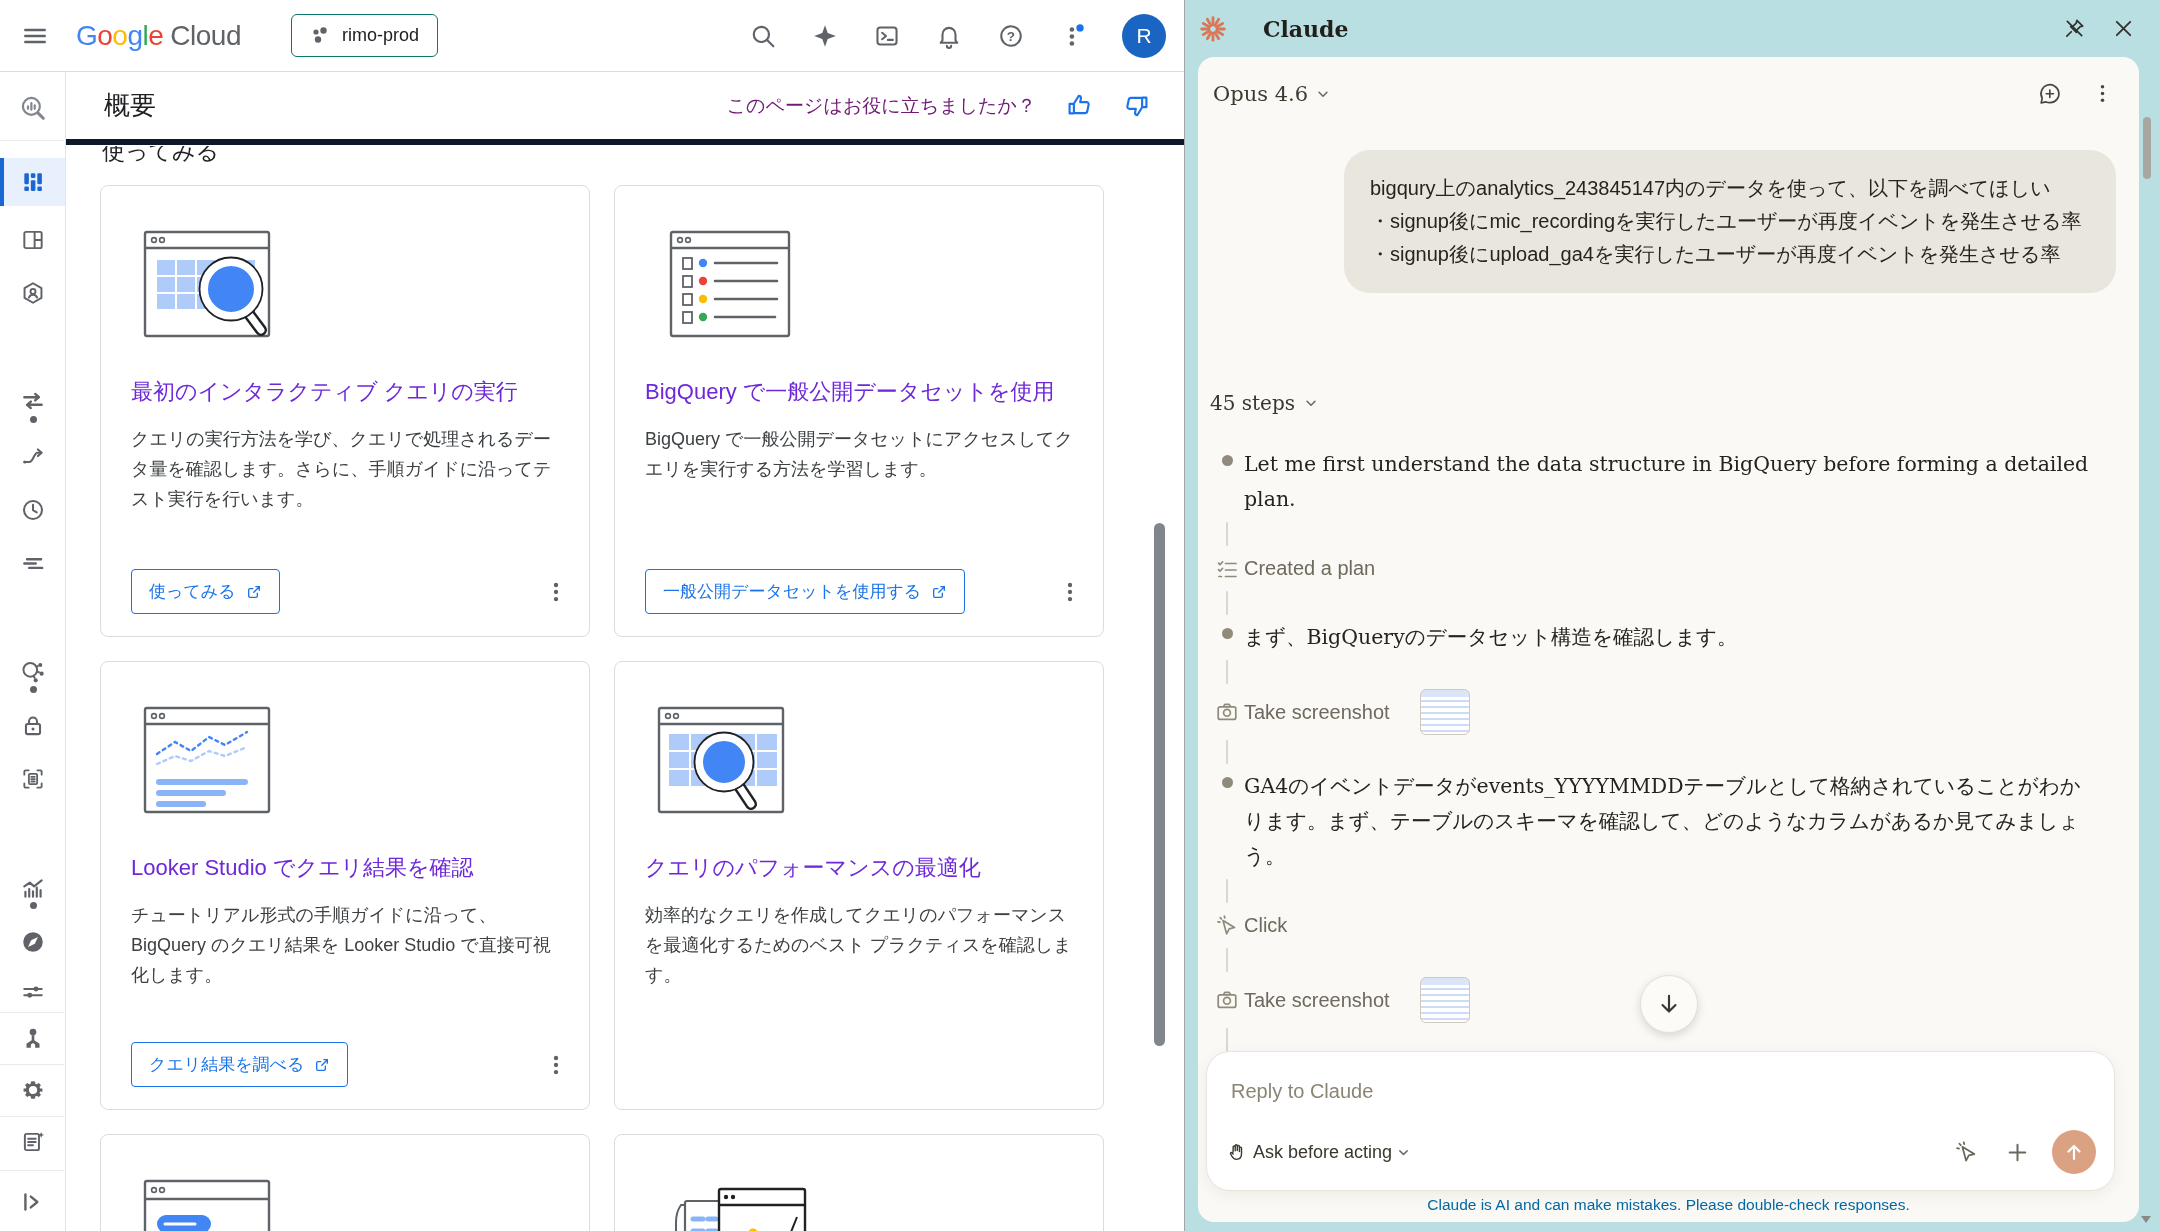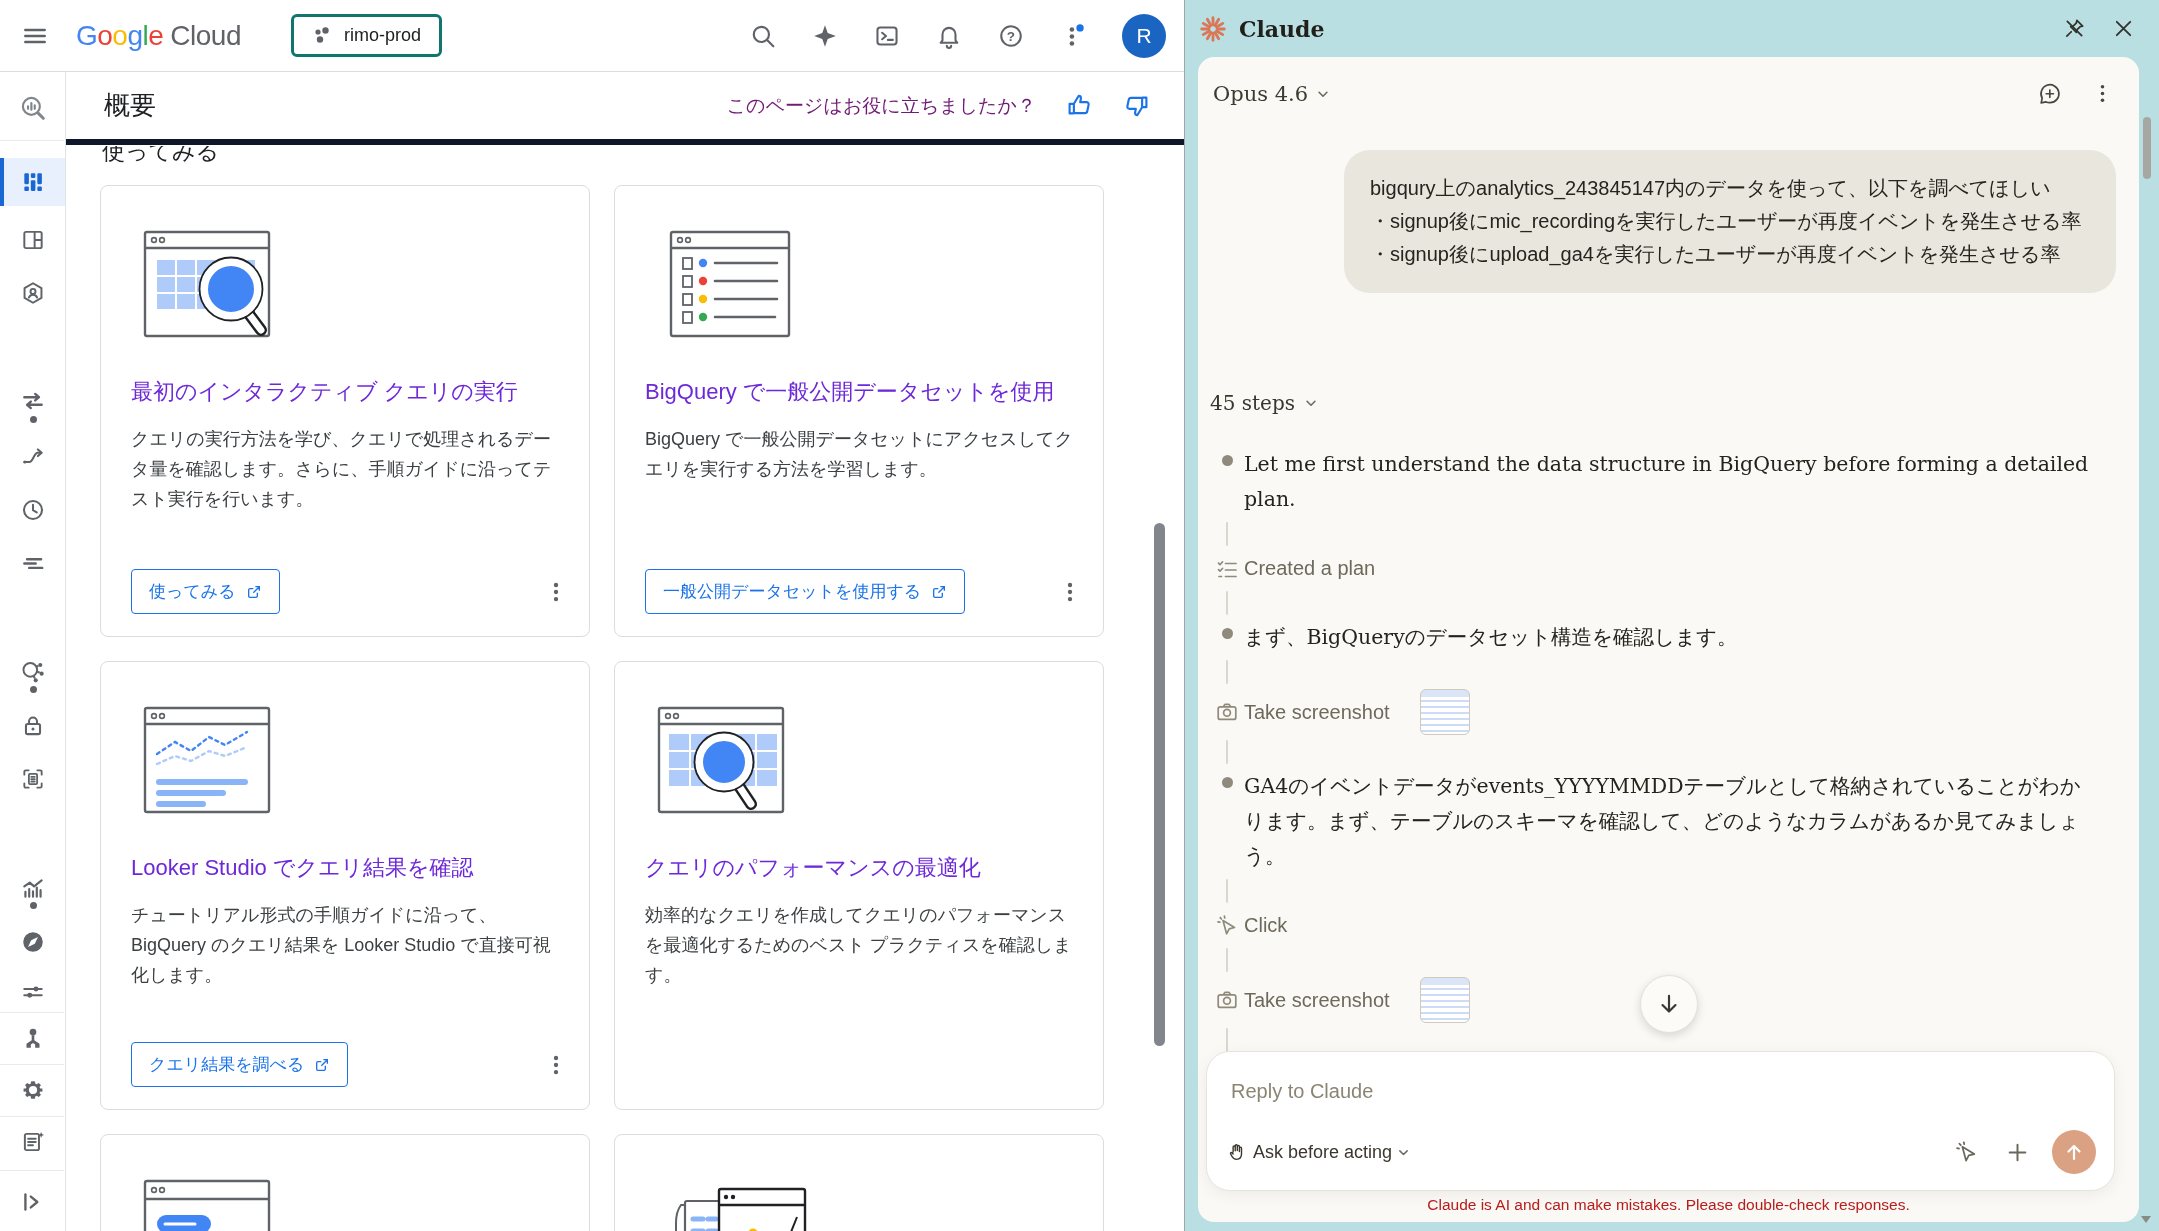--- a/index.html
+++ b/index.html
@@ -8,21 +8,21 @@
   #app { position:relative; width:2159px; height:1231px; }
 
   
   .gcp { position:absolute; left:0; top:0; width:1184px; height:1231px; background:#fff; }
   .topbar { position:absolute; left:0; top:0; width:1184px; height:72px; background:#fff;
     border-bottom:1px solid #dadce0; display:flex; align-items:center; z-index:5; }
   .hamburger { margin-left:20px; width:30px; height:30px; display:flex; align-items:center; justify-content:center; cursor:pointer; }
   .gc-logo { margin-left:26px; font-size:28px; letter-spacing:-.5px; display:flex; align-items:baseline; }
   .gc-logo .cloud { color:#5f6368; margin-left:7px; }
   .l-b{color:#4285F4}.l-r{color:#EA4335}.l-y{color:#FBBC04}.l-g{color:#34A853}
-  .project-btn { margin-left:50px; height:43px; border:3px solid #0f766e; border-radius:6px;
+  .project-btn { margin-left:50px; height:43px; border:1px solid #0f766e; border-radius:6px;
     display:flex; align-items:center; gap:12px; padding:0 18px; font-size:18px; color:#202124; cursor:pointer; }
   .topbar-right { margin-left:auto; margin-right:18px; display:flex; align-items:center; gap:36px; }
   .tb-ico { width:26px; height:26px; color:#5f6368; position:relative; cursor:pointer; }
   .avatar { width:44px; height:44px; border-radius:50%; background:#1a64c2; color:#fff;
     display:flex; align-items:center; justify-content:center; font-size:21px; cursor:pointer; }
 
   .sidebar { position:absolute; left:0; top:72px; width:66px; bottom:0; background:#fff;
     border-right:1px solid #e0e3e7; z-index:4; }
   .sb-ico { position:absolute; left:20px; width:26px; height:26px; color:#5f6368; cursor:pointer; }
   .sb-dot { position:absolute; left:30px; width:7px; height:7px; border-radius:50%; background:#5f6368; }
@@ -54,21 +54,21 @@
     background:#fff; color:#1a73e8; font-size:17px; font-weight:500; padding:10px 17px; cursor:pointer;
     font-family:"Liberation Sans", sans-serif; }
   .gbtn svg { width:16px; height:16px; }
   .kebab { width:26px; height:26px; color:#5f6368; cursor:pointer; }
   .gcp-scroll { position:absolute; left:1154px; top:523px; width:11px; height:523px;
     background:#80868b; border-radius:6px; z-index:6; cursor:pointer; }
 
   
   .claude { position:absolute; left:1184px; top:0; width:975px; height:1231px; background:#b9dfe3;
     border-left:1px solid #a2a6a8; }
-  .cl-header { height:57px; display:flex; align-items:center; padding:0 24px 0 14px; }
+  .cl-header { height:57px; display:flex; align-items:center; padding:0 24px 0 14px;gap:24px; }
   .cl-logo { width:28px; height:28px; }
   .cl-title { margin-left:12px; font-family:"DejaVu Serif", serif; font-size:22px; font-weight:700; color:#211f1a; }
   .cl-header-right { margin-left:auto; display:flex; align-items:center; gap:26px; }
   .cl-hico { width:23px; height:23px; color:#33312c; cursor:pointer; }
 
   .cl-card { position:absolute; left:13px; top:57px; width:941px; height:1165px; background:#faf9f5;
     border-radius:16px; overflow:hidden; }
   .model-row { position:absolute; top:24px; left:15px; right:24px; display:flex; align-items:center; }
   .model-name { font-family:"DejaVu Serif", serif; font-size:21px; color:#3d3a30; display:flex;
     align-items:center; gap:8px; cursor:pointer; }
@@ -113,21 +113,21 @@
   .mode-sel { display:flex; align-items:center; gap:5px; color:#3b372c; font-size:18px; cursor:pointer; }
   .mode-sel svg.hand { width:21px; height:21px; }
   .mode-sel svg.chev { width:13px; height:13px; color:#6e695c; }
   .composer-bottom .spacer { flex:1; }
   .comp-ico { width:25px; height:25px; color:#6b675c; cursor:pointer; margin-left:26px; }
   .send-btn { width:44px; height:44px; border-radius:50%; background:#dba183; border:none; margin-left:22px;
     display:flex; align-items:center; justify-content:center; cursor:pointer; }
   .send-btn svg { width:22px; height:22px; color:#fff; }
 
   .disclaimer { position:absolute; left:0; right:0; bottom:8px; text-align:center; font-size:15.5px;
-    color:#b91c1c; }
+    color:#0369a1; }
   .cl-scroll { position:absolute; right:8px; top:117px; width:8px; height:62px; background:#a7a7a2;
     border-radius:4px; cursor:pointer; }
   .cl-scroll-arrow { position:absolute; right:8px; bottom:8px; width:0; height:0;
     border-left:5px solid transparent; border-right:5px solid transparent; border-top:7px solid #8a8a85; }
 
   svg { display:block; }
 </style>
 </head>
 <body>
 

